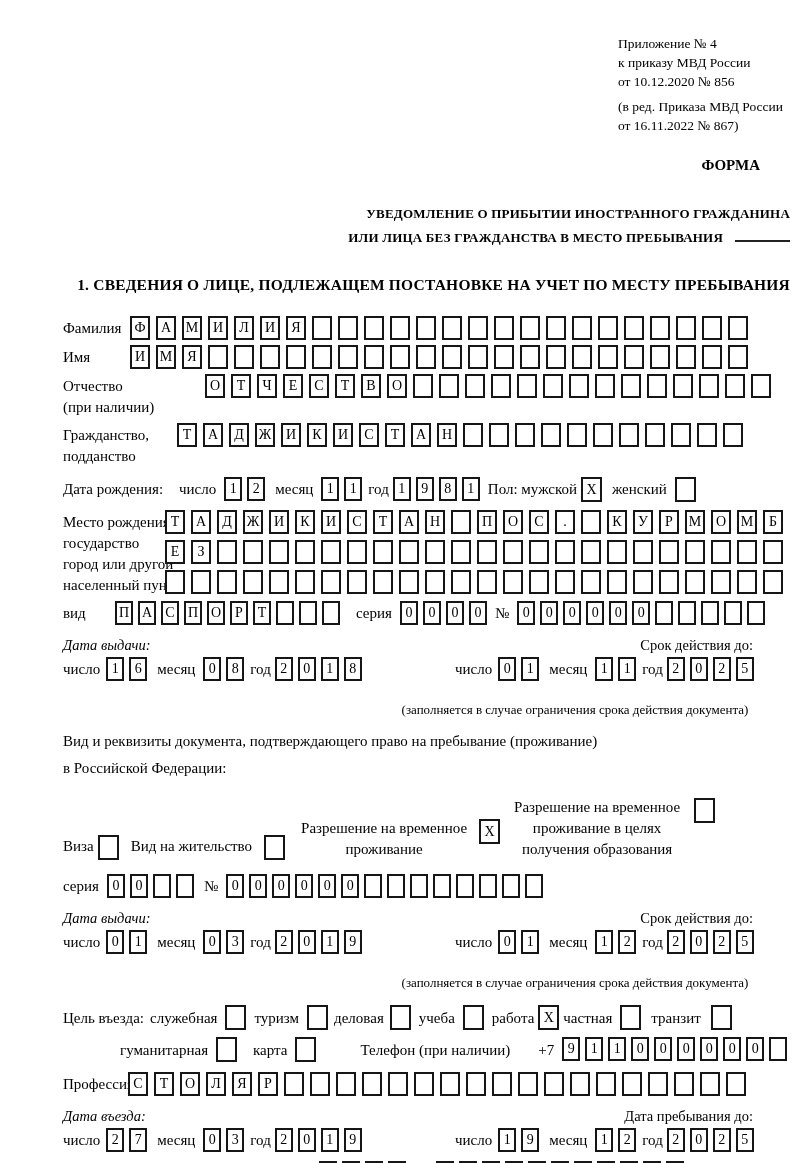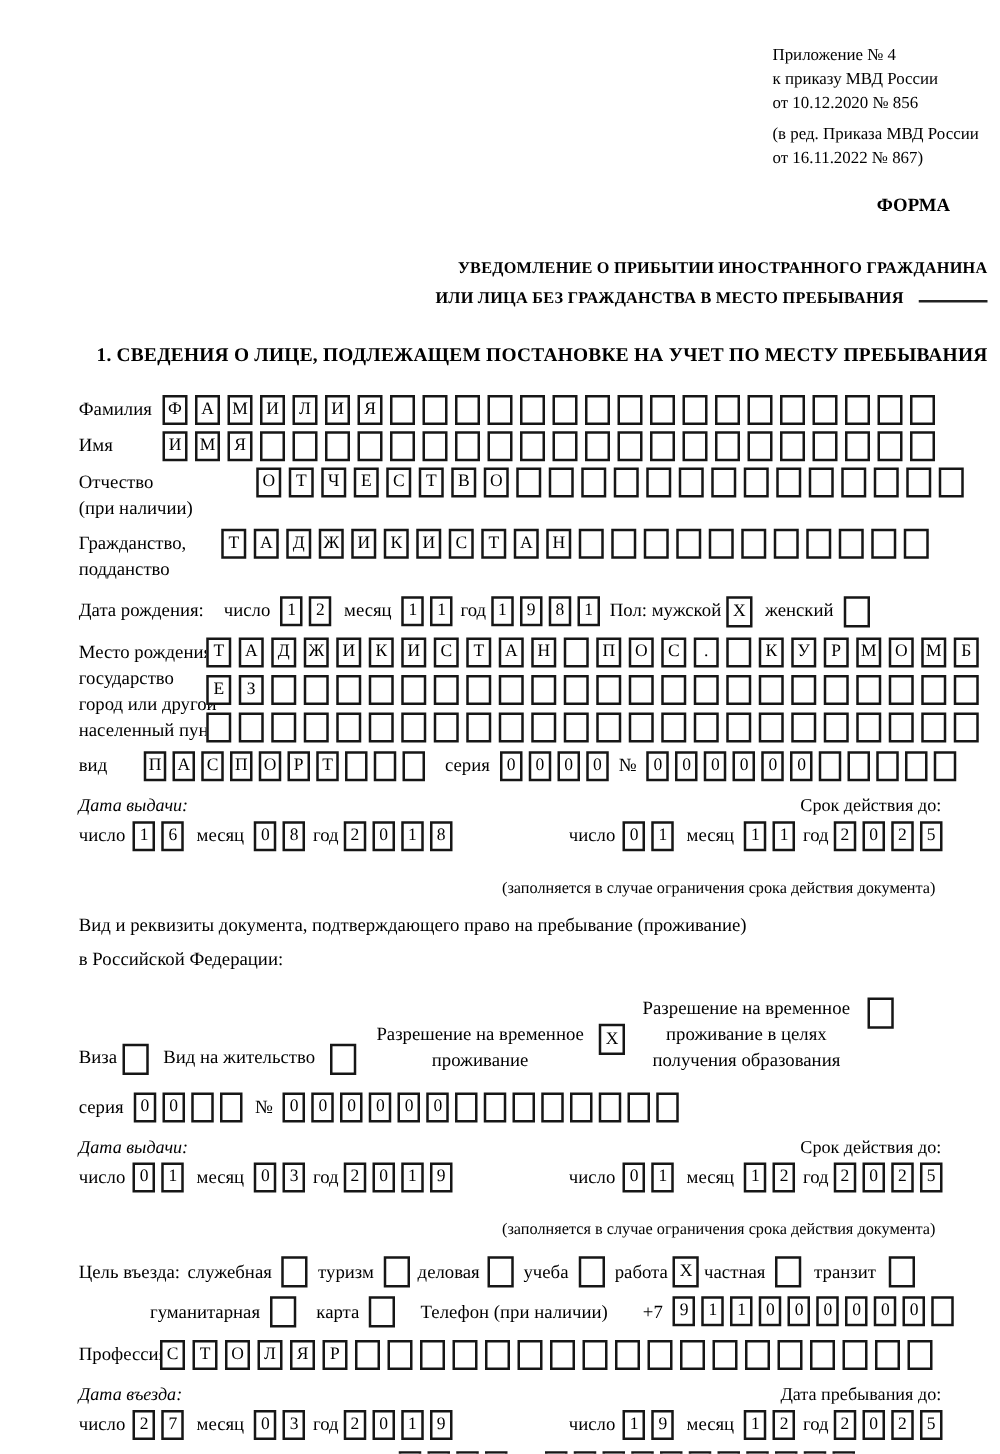--- a/index.html
+++ b/index.html
@@ -531,21 +531,21 @@
       <span class="cb gap8"></span>
       <span class="il gap10">транзит</span>
       <span class="cb gap10"></span>
     </div>
 
     <div class="purpose-row p2">
       <span class="il">гуманитарная</span>
       <span class="cb gap8"></span>
       <span class="il" style="margin-left:16px">карта</span>
       <span class="cb gap8"></span>
-      <span class="il" style="margin-left:20px">Телефон (при наличии)</span>
+      <span class="il" style="margin-left:44px">Телефон (при наличии)</span>
       <span class="il" style="margin-left:28px">+7</span>
       <div class="cells sm gap8">
           <span class="cell">9</span>
           <span class="cell">1</span>
           <span class="cell">1</span>
           <span class="cell">0</span>
           <span class="cell">0</span>
           <span class="cell">0</span>
           <span class="cell">0</span>
           <span class="cell">0</span>

